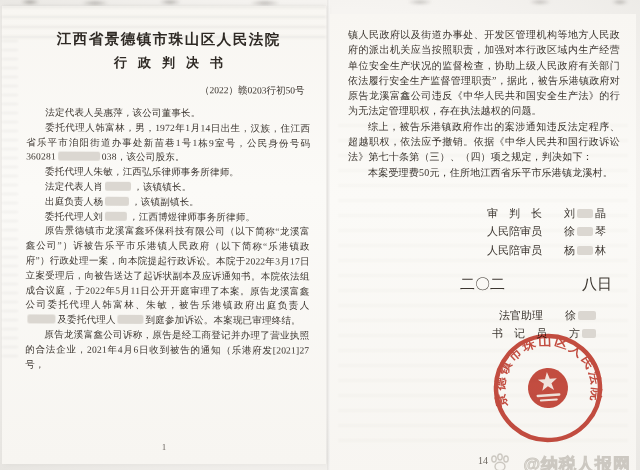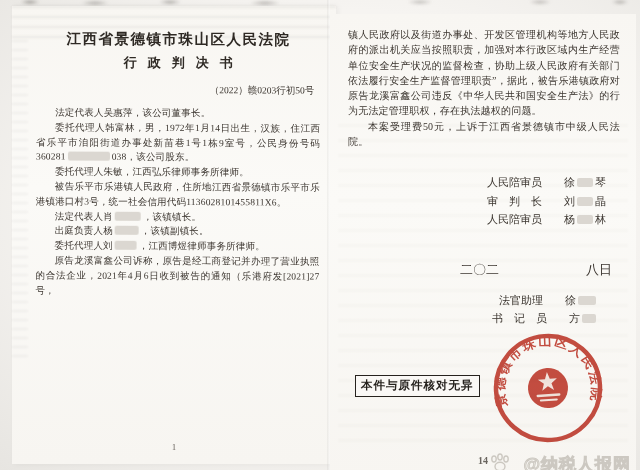--- a/index.html
+++ b/index.html
@@ -14,21 +14,21 @@
       radial-gradient(14px 4px at 30px 2px, rgba(60,55,50,.45), transparent 70%),
       radial-gradient(20px 4px at 95px 3px, rgba(60,55,50,.35), transparent 70%),
       radial-gradient(16px 4px at 170px 2px, rgba(60,55,50,.4), transparent 70%),
       radial-gradient(22px 4px at 265px 3px, rgba(60,55,50,.35), transparent 70%),
       radial-gradient(18px 4px at 420px 2px, rgba(60,55,50,.3), transparent 70%),
       radial-gradient(16px 4px at 540px 2px, rgba(60,55,50,.3), transparent 70%),
       radial-gradient(12px 4px at 620px 2px, rgba(60,55,50,.35), transparent 70%);
     filter:blur(1.5px);pointer-events:none;
   }
   .page{position:absolute;background:linear-gradient(180deg,#f8f6f2,#fbfaf7 40%,#f7f5f1);}
-  .page.left{left:12px;top:6px;width:324px;height:458px;box-shadow:2px 0 6px rgba(0,0,0,.05);}
+  .page.left{left:2px;top:6px;width:324px;height:458px;box-shadow:2px 0 6px rgba(0,0,0,.05);}
   .page.right{left:330px;top:14px;width:306px;height:466px;}
   .bleed-top{
     position:absolute;top:0;left:0;width:100%;height:32px;
     background:repeating-linear-gradient(180deg, rgba(95,90,84,.12) 0 2px, transparent 2px 10px);
     filter:blur(1.1px);opacity:.75;pointer-events:none;
   }
   .bleed-left{
     position:absolute;top:34px;left:0;width:16px;height:320px;
     background:repeating-linear-gradient(180deg, rgba(95,90,84,.10) 0 2px, transparent 2px 9px);
     filter:blur(1px);opacity:.6;pointer-events:none;
@@ -62,22 +62,22 @@
     display:inline-block;height:9px;border-radius:2px;background:#dbd7d1;
     vertical-align:-1px;filter:blur(.7px);margin:0 2px;
   }
   .pagenum{
     position:absolute;bottom:12px;left:0;width:100%;text-align:center;
     font-size:8px;color:#5a554f;
   }
   .sig-block{margin-top:24px;text-align:right;padding-right:14px;}
   .sig-line{margin:0;font-size:11px;line-height:18.5px;color:#3b352f;font-weight:500;}
   .date-line{
-    display:flex;justify-content:space-between;width:152px;margin:32px 8px 0 auto;
-    font-size:13px;color:#3b352f;text-align:right;
+    display:flex;justify-content:space-between;width:152px;margin:16px 8px 0 auto;
+    font-size:15px;color:#3b352f;text-align:right;
   }
   .clerk-block{margin-top:12px;text-align:right;padding-right:22px;}
   .clerk-line{margin:0;font-size:11px;line-height:18px;color:#3b352f;}
   .cert-stamp{
     position:absolute;left:25px;top:361px;border:1.6px solid #26221e;
     padding:2px 5px 3px 5px;font-size:11.5px;font-weight:bold;letter-spacing:1px;
     color:#26221e;background:rgba(251,250,247,.55);
   }
   .seal{position:absolute;left:160px;top:316px;opacity:.9;mix-blend-mode:multiply;transform:rotate(-4deg);}
   .watermark{
@@ -101,75 +101,75 @@
     <div class="bleed-top"></div>
     <div class="bleed-left"></div>
     <div class="inner-left">
       <h1 class="court">江西省景德镇市珠山区人民法院</h1>
       <h2 class="doctype">行政判决书</h2>
       <div class="caseno">（2022）赣0203行初50号</div>
       <div class="body-l">
           <p class="para">法定代表人吴惠萍，该公司董事长。</p>
           <p class="para">委托代理人韩富林，男，1972年1月14日出生，汉族，住江西省乐平市洎阳街道办事处新苗巷1号1栋9室号，公民身份号码360281<span class="redact" style="width: 42px;"></span>038，该公司股东。</p>
           <p class="para">委托代理人朱敏，江西弘乐律师事务所律师。</p>
-          <p class="para">被告乐平市乐港镇人民政府，住所地江西省景德镇市乐平市乐港镇港口村3号，统一社会信用代码1136028101455811X6。</p>
           <p class="para">法定代表人肖<span class="redact" style="width: 26px;"></span>，该镇镇长。</p>
           <p class="para">出庭负责人杨<span class="redact" style="width: 24px;"></span>，该镇副镇长。</p>
           <p class="para">委托代理人刘<span class="redact" style="width: 22px;"></span>，江西博煜律师事务所律师。</p>
+          <p class="para">原告景德镇市龙溪富鑫环保科技有限公司（以下简称“龙溪富鑫公司”）诉被告乐平市乐港镇人民政府（以下简称“乐港镇政府”）行政处理一案，向本院提起行政诉讼。本院于2022年3月17日立案受理后，向被告送达了起诉状副本及应诉通知书。本院依法组成合议庭，于2022年5月11日公开开庭审理了本案。原告龙溪富鑫公司委托代理人韩富林、朱敏，被告乐港镇政府出庭负责人<span class="redact" style="width: 28px;"></span>及委托代理人<span class="redact" style="width: 26px;"></span>到庭参加诉讼。本案现已审理终结。</p>
           <p class="para">原告龙溪富鑫公司诉称，原告是经工商登记并办理了营业执照的合法企业，2021年4月6日收到被告的通知（乐港府发[2021]27号，</p>
         </div>
     </div>
     <div class="pagenum">1</div>
   </div>
 
   <div class="seam"></div>
 
   <div class="page right">
     <div class="bleed-right"></div>
     <div class="inner-right">
       <div class="body-r">
         <p class="para no-indent">镇人民政府以及街道办事处、开发区管理机构等地方人民政府的派出机关应当按照职责，加强对本行政区域内生产经营单位安全生产状况的监督检查，协助上级人民政府有关部门依法履行安全生产监督管理职责”，据此，被告乐港镇政府对原告龙溪富鑫公司违反《中华人民共和国安全生产法》的行为无法定管理职权，存在执法越权的问题。</p>
         <div>
-            <p class="para">本案受理费50元，上诉于江西省景德镇市中级人民法院。</p>
+            <p class="para">综上，被告乐港镇政府作出的案涉通知违反法定程序、超越职权，依法应予撤销。依据《中华人民共和国行政诉讼法》第七十条第（三）、（四）项之规定，判决如下：</p>
+            <p class="para">本案受理费50元，住所地江西省乐平市乐港镇龙溪村。</p>
           </div>
       </div>
       <div class="sig-block">
+          <p class="sig-line">审　判　长　　刘<span class="redact" style="width: 16px;"></span>晶</p>
           <p class="sig-line">人民陪审员　　徐<span class="redact" style="width: 16px;"></span>琴</p>
-          <p class="sig-line">审　判　长　　刘<span class="redact" style="width: 16px;"></span>晶</p>
           <p class="sig-line">人民陪审员　　杨<span class="redact" style="width: 16px;"></span>林</p>
         </div>
       <div class="date-line">
         <span>二〇二</span>
         <span>八日</span>
       </div>
       <div class="clerk-block">
           <p class="clerk-line">法官助理　　徐<span class="redact" style="width: 18px;"></span></p>
           <p class="clerk-line">书　记　员　　方<span class="redact" style="width: 14px;"></span></p>
         </div>
     </div>
 
-    <div class="cert-stamp">本件与原件核对无异</div>
 
     <svg class="seal" width="116" height="116" viewBox="0 0 116 116">
       <defs>
         <path id="sealArc" d="M 17.6 76.6 A 44 44 0 1 1 98.4 76.6" fill="none"></path>
       </defs>
       <circle cx="58" cy="58" r="52" fill="none" stroke="#c23b2e" stroke-width="4.5"></circle>
       <text font-size="12.5" font-weight="bold" fill="#c23b2e" letter-spacing="2">
         <textPath href="#sealArc" startOffset="4" textLength="168" lengthAdjust="spacingAndGlyphs">景德镇市珠山区人民法院</textPath>
       </text>
       <g>
         <circle cx="58" cy="58" r="20" fill="#c23b2e"></circle>
         <polygon points="58,42 60.4,49 67.5,49 61.8,53.4 63.9,60.4 58,56.2 52.1,60.4 54.2,53.4 48.5,49 55.6,49" fill="#f8e9e5"></polygon>
         <rect x="46" y="64" width="24" height="2.4" rx="1.2" fill="#f8e9e5"></rect>
         <rect x="49" y="69" width="18" height="2" rx="1" fill="#f8e9e5"></rect>
       </g>
     </svg>
 
-    <div class="pagenum" style="font-size:10px;bottom:14px;color:#6a655f;font-weight:bold;">14</div>
+    <div class="pagenum" style="font-size:10px;bottom:14px;color:#6a655f;">14</div>
 
     <div class="watermark">
       <svg width="22" height="20" viewBox="0 0 22 20">
         <g fill="none" stroke="#ccc8c1" stroke-width="1.4">
           <ellipse cx="5" cy="6" rx="2.2" ry="3"></ellipse>
           <ellipse cx="17" cy="6" rx="2.2" ry="3"></ellipse>
           <ellipse cx="11" cy="4" rx="2.2" ry="3"></ellipse>
           <ellipse cx="11" cy="13.5" rx="5" ry="4.2"></ellipse>
         </g>
       </svg>

